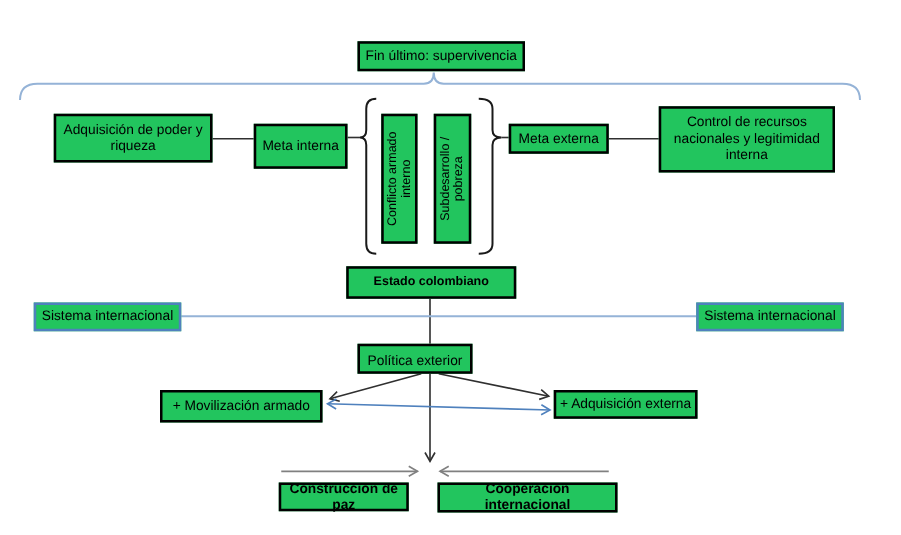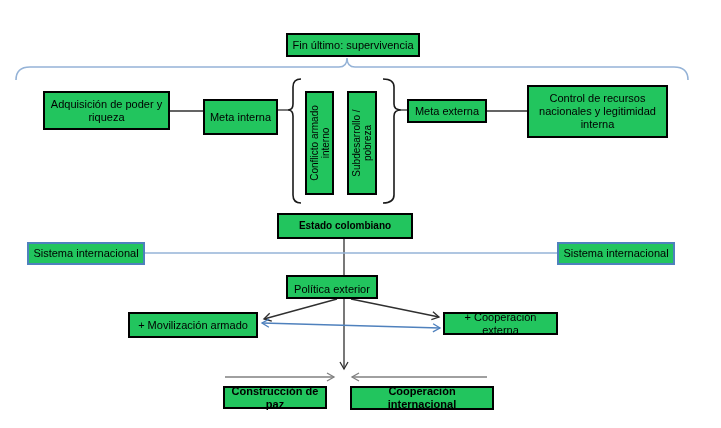--- a/index.html
+++ b/index.html
@@ -113,21 +113,21 @@
 
   <div class="box" style="left:286px;top:275px;width:92px;height:24px;align-items:flex-end;">
     <span>Política exterior</span>
   </div>
 
   <div class="box" style="left:128px;top:312px;width:130px;height:26px;">
     <span>+ Movilización armado</span>
   </div>
 
   <div class="box" style="left:443px;top:312px;width:115px;height:23px;">
-    <span>+ Cooperación externa</span>
+    <span>+ Adquisición externa</span>
   </div>
 
   <div class="box" style="left:223px;top:386px;width:104px;height:23px;font-weight:bold;">
     <span>Construcción de paz</span>
   </div>
 
   <div class="box" style="left:350px;top:386px;width:144px;height:24px;font-weight:bold;">
     <span>Cooperación internacional</span>
   </div>
 

